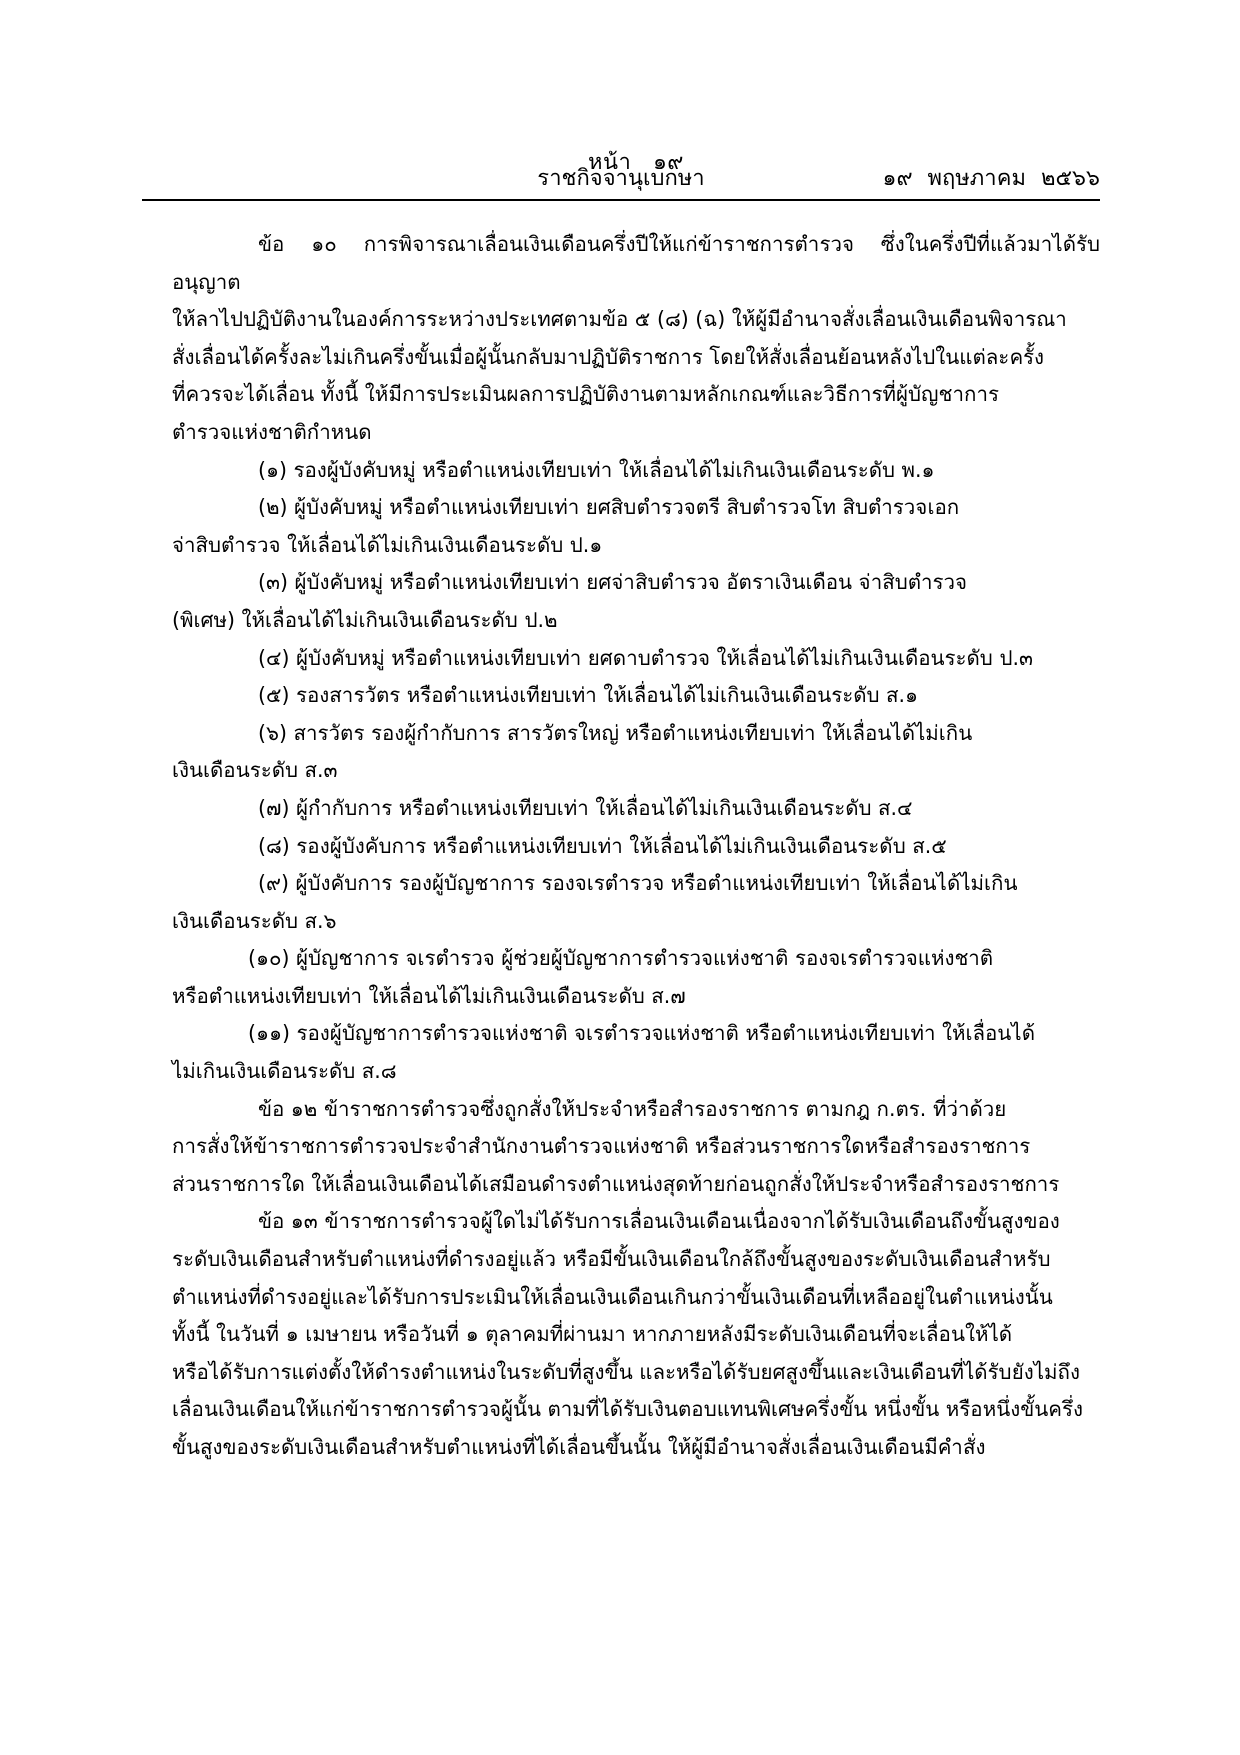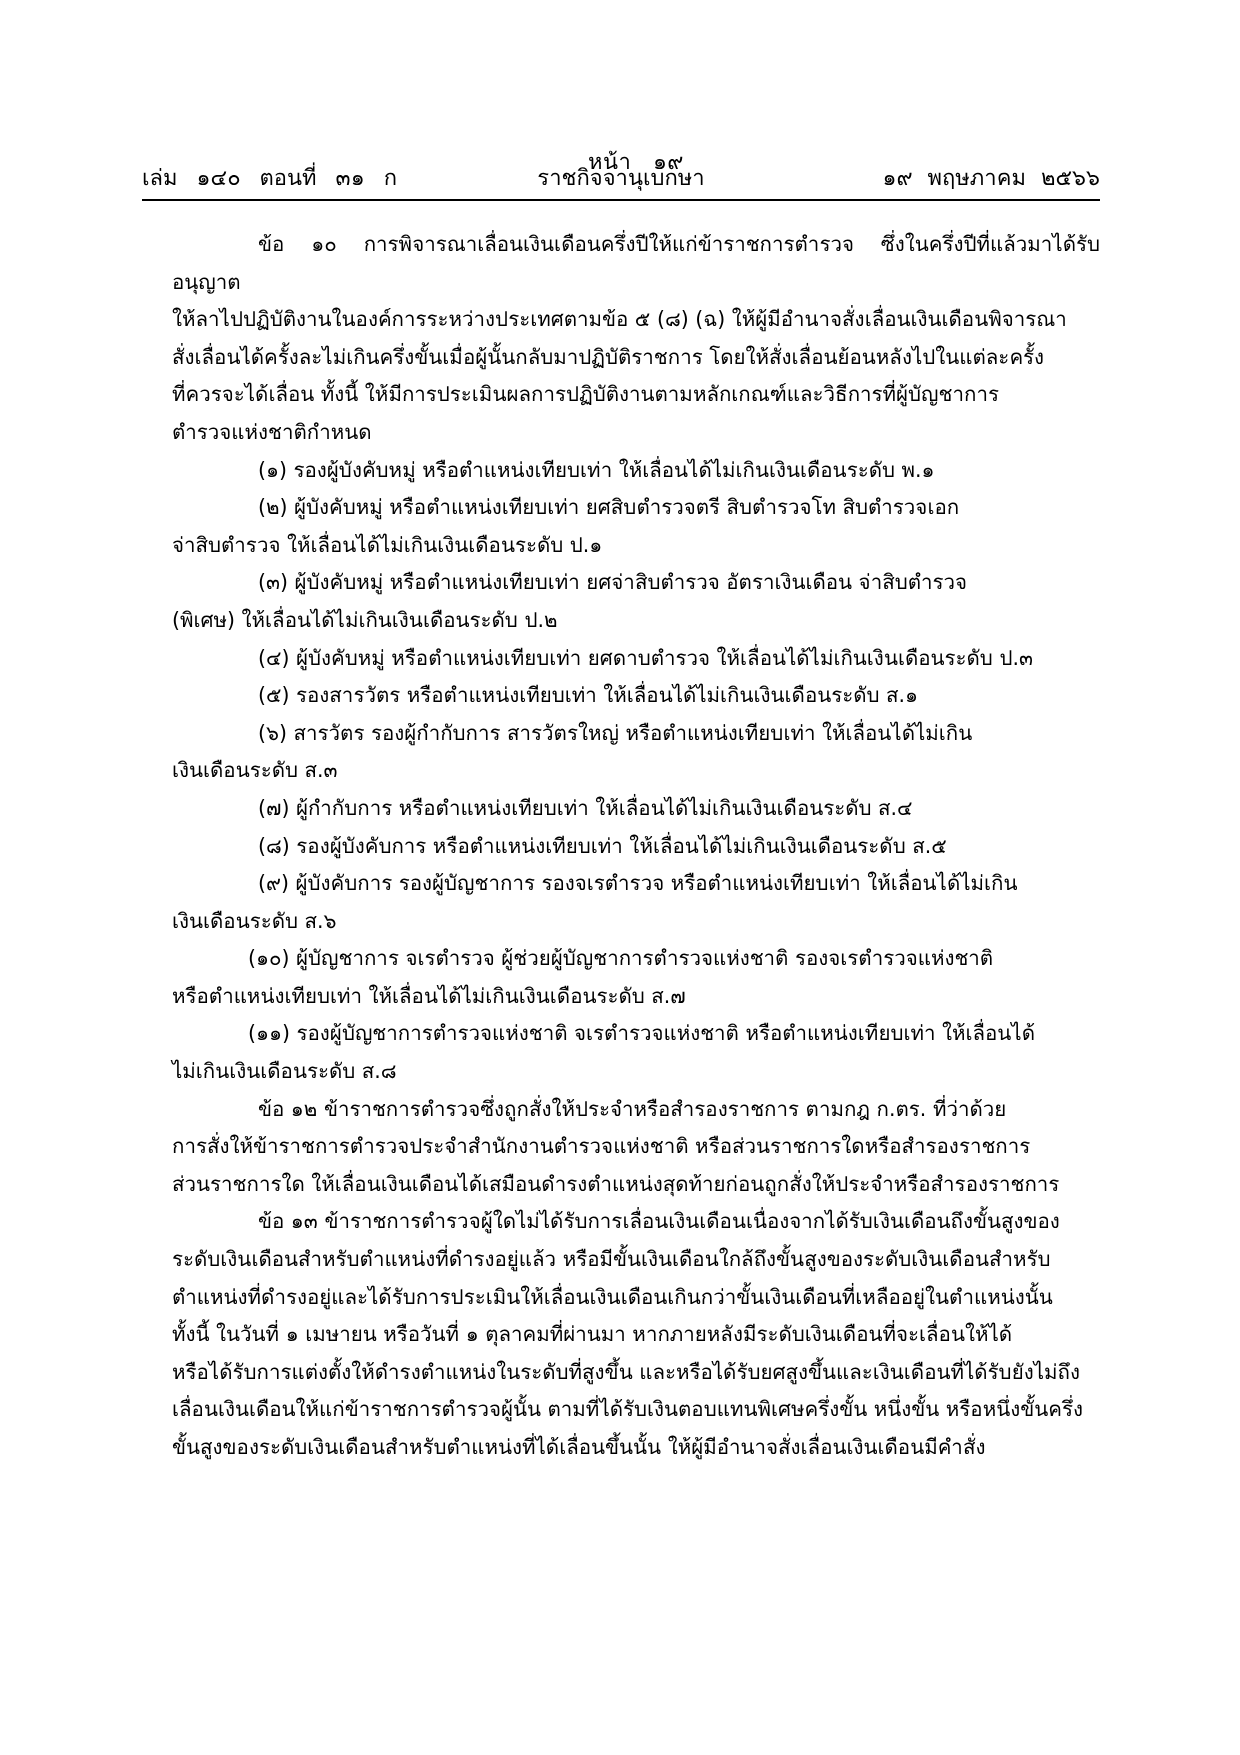--- a/index.html
+++ b/index.html
@@ -23,27 +23,20 @@
 </style>
 </head>
 <body>
 
 <div class="page-num">
   <span>หน้า</span>
   <span>๑๙</span>
 </div>
 
 <div class="header">
-  <div class="left">
-    <span>เล่ม</span>
-    <span>๑๔๐</span>
-    <span>ตอนที่</span>
-    <span>๓๑</span>
-    <span>ก</span>
-  </div>
   <div class="center">ราชกิจจานุเบกษา</div>
   <div class="right">๑๙ พฤษภาคม ๒๕๖๖</div>
 </div>
 
 <div class="rule"></div>
 
 <div class="body">
 
   <p class="indent">
     <span class="line" style="text-indent:86px">ข้อ ๑๐ การพิจารณาเลื่อนเงินเดือนครึ่งปีให้แก่ข้าราชการตำรวจ ซึ่งในครึ่งปีที่แล้วมาได้รับอนุญาต</span>

